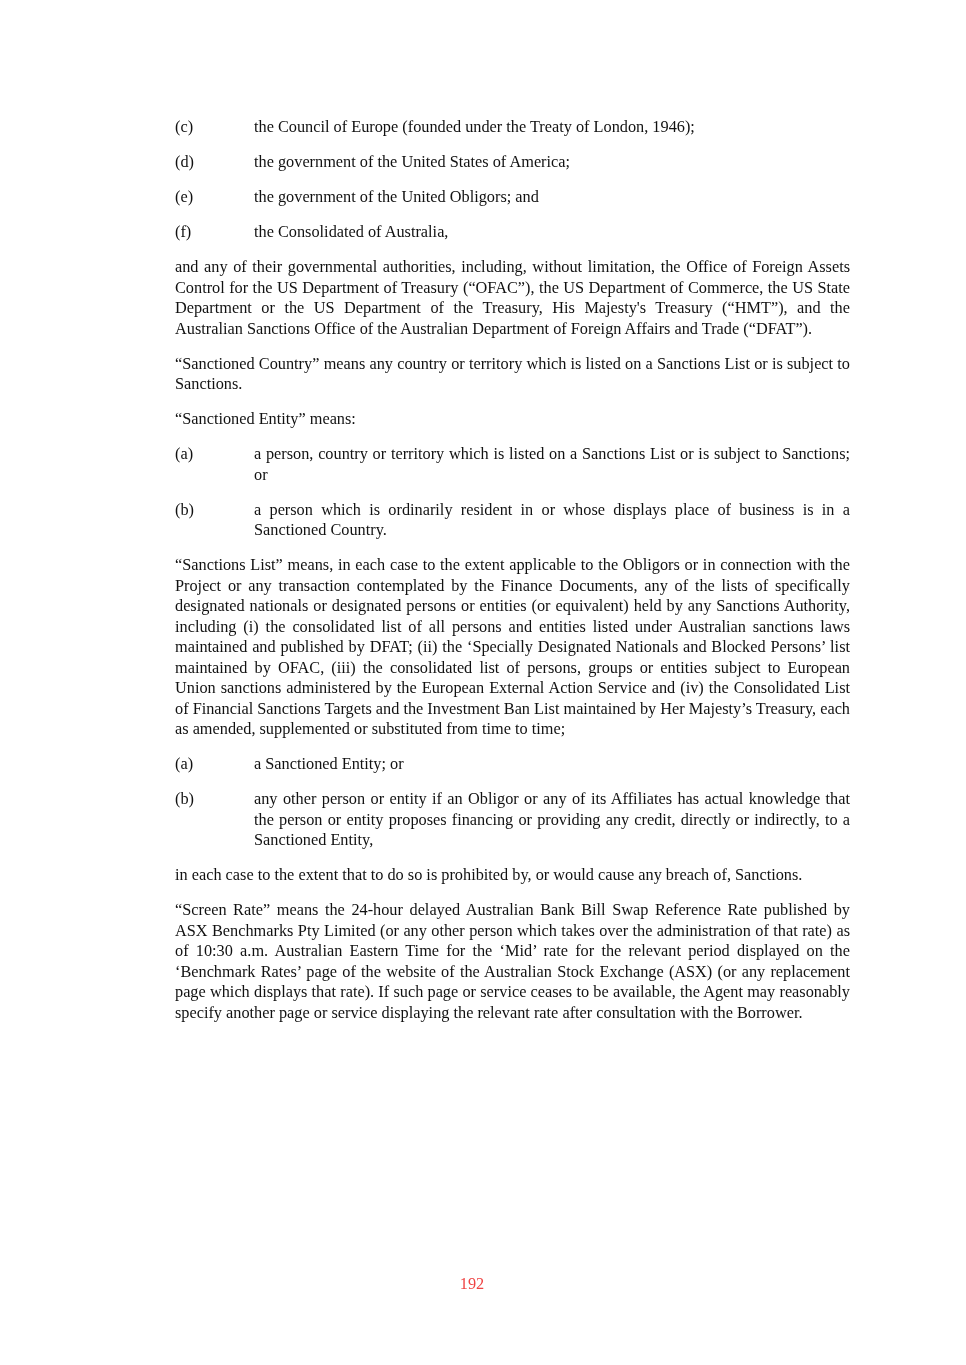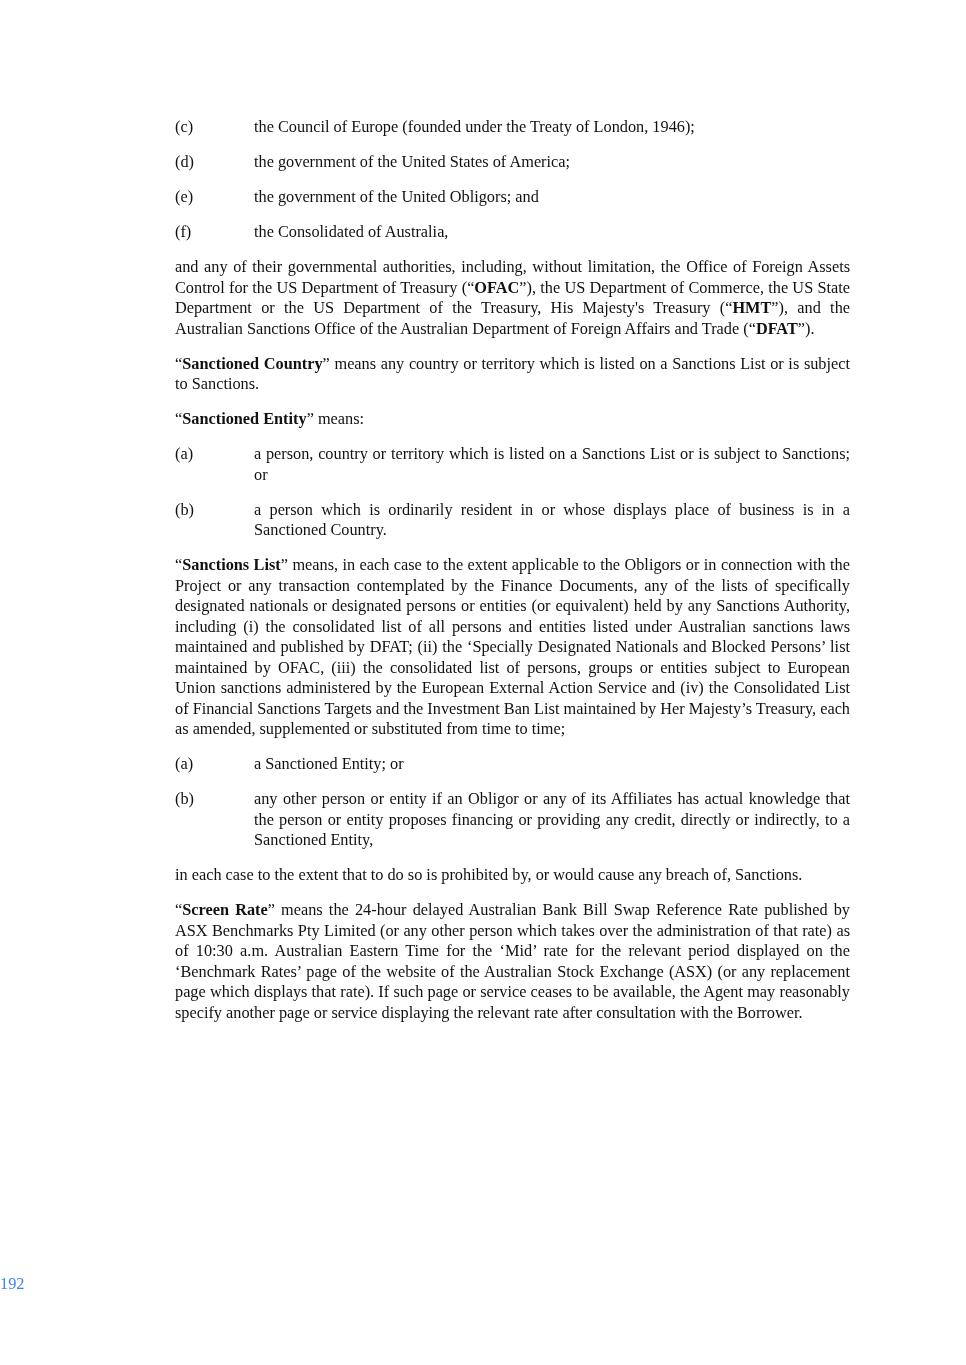--- a/index.html
+++ b/index.html
@@ -5,24 +5,24 @@
   html, body { margin: 0; padding: 0; background: #ffffff; }
   body { width: 966px; height: 1365px; position: relative; overflow: hidden; }
   .page {
     position: absolute; left: 175px; top: 117px; width: 675px;
     font-family: "Liberation Serif", serif; font-size: 16.3px; line-height: 20.5px; color: #111;
   }
   .p { margin: 0 0 14.5px 0; text-align: justify; }
   .item { display: flex; margin: 0 0 14.5px 0; }
   .item .lbl { width: 59px; flex: 0 0 59px; }
   .item .txt { flex: 1; text-align: justify; margin-left: 20px; }
-  b { font-weight: bold; }
+  b { font-weight: normal; }
   .pagenum {
-    position: absolute; left: 0; width: 944px; top: 1274px; 
-    font-family: "Liberation Serif", serif; font-size: 16.3px; color: #3b82f6;
+    position: absolute; left: 0; width: 944px; top: 1274px; text-align: center;
+    font-family: "Liberation Serif", serif; font-size: 16.3px; color: #ef4444;
   }
 </style>
 </head>
 <body>
 
 <div class="page">
 
   <div class="item">
     <span class="lbl">(c)</span>
     <span class="txt">the Council of Europe (founded under the Treaty of London, 1946);</span>

